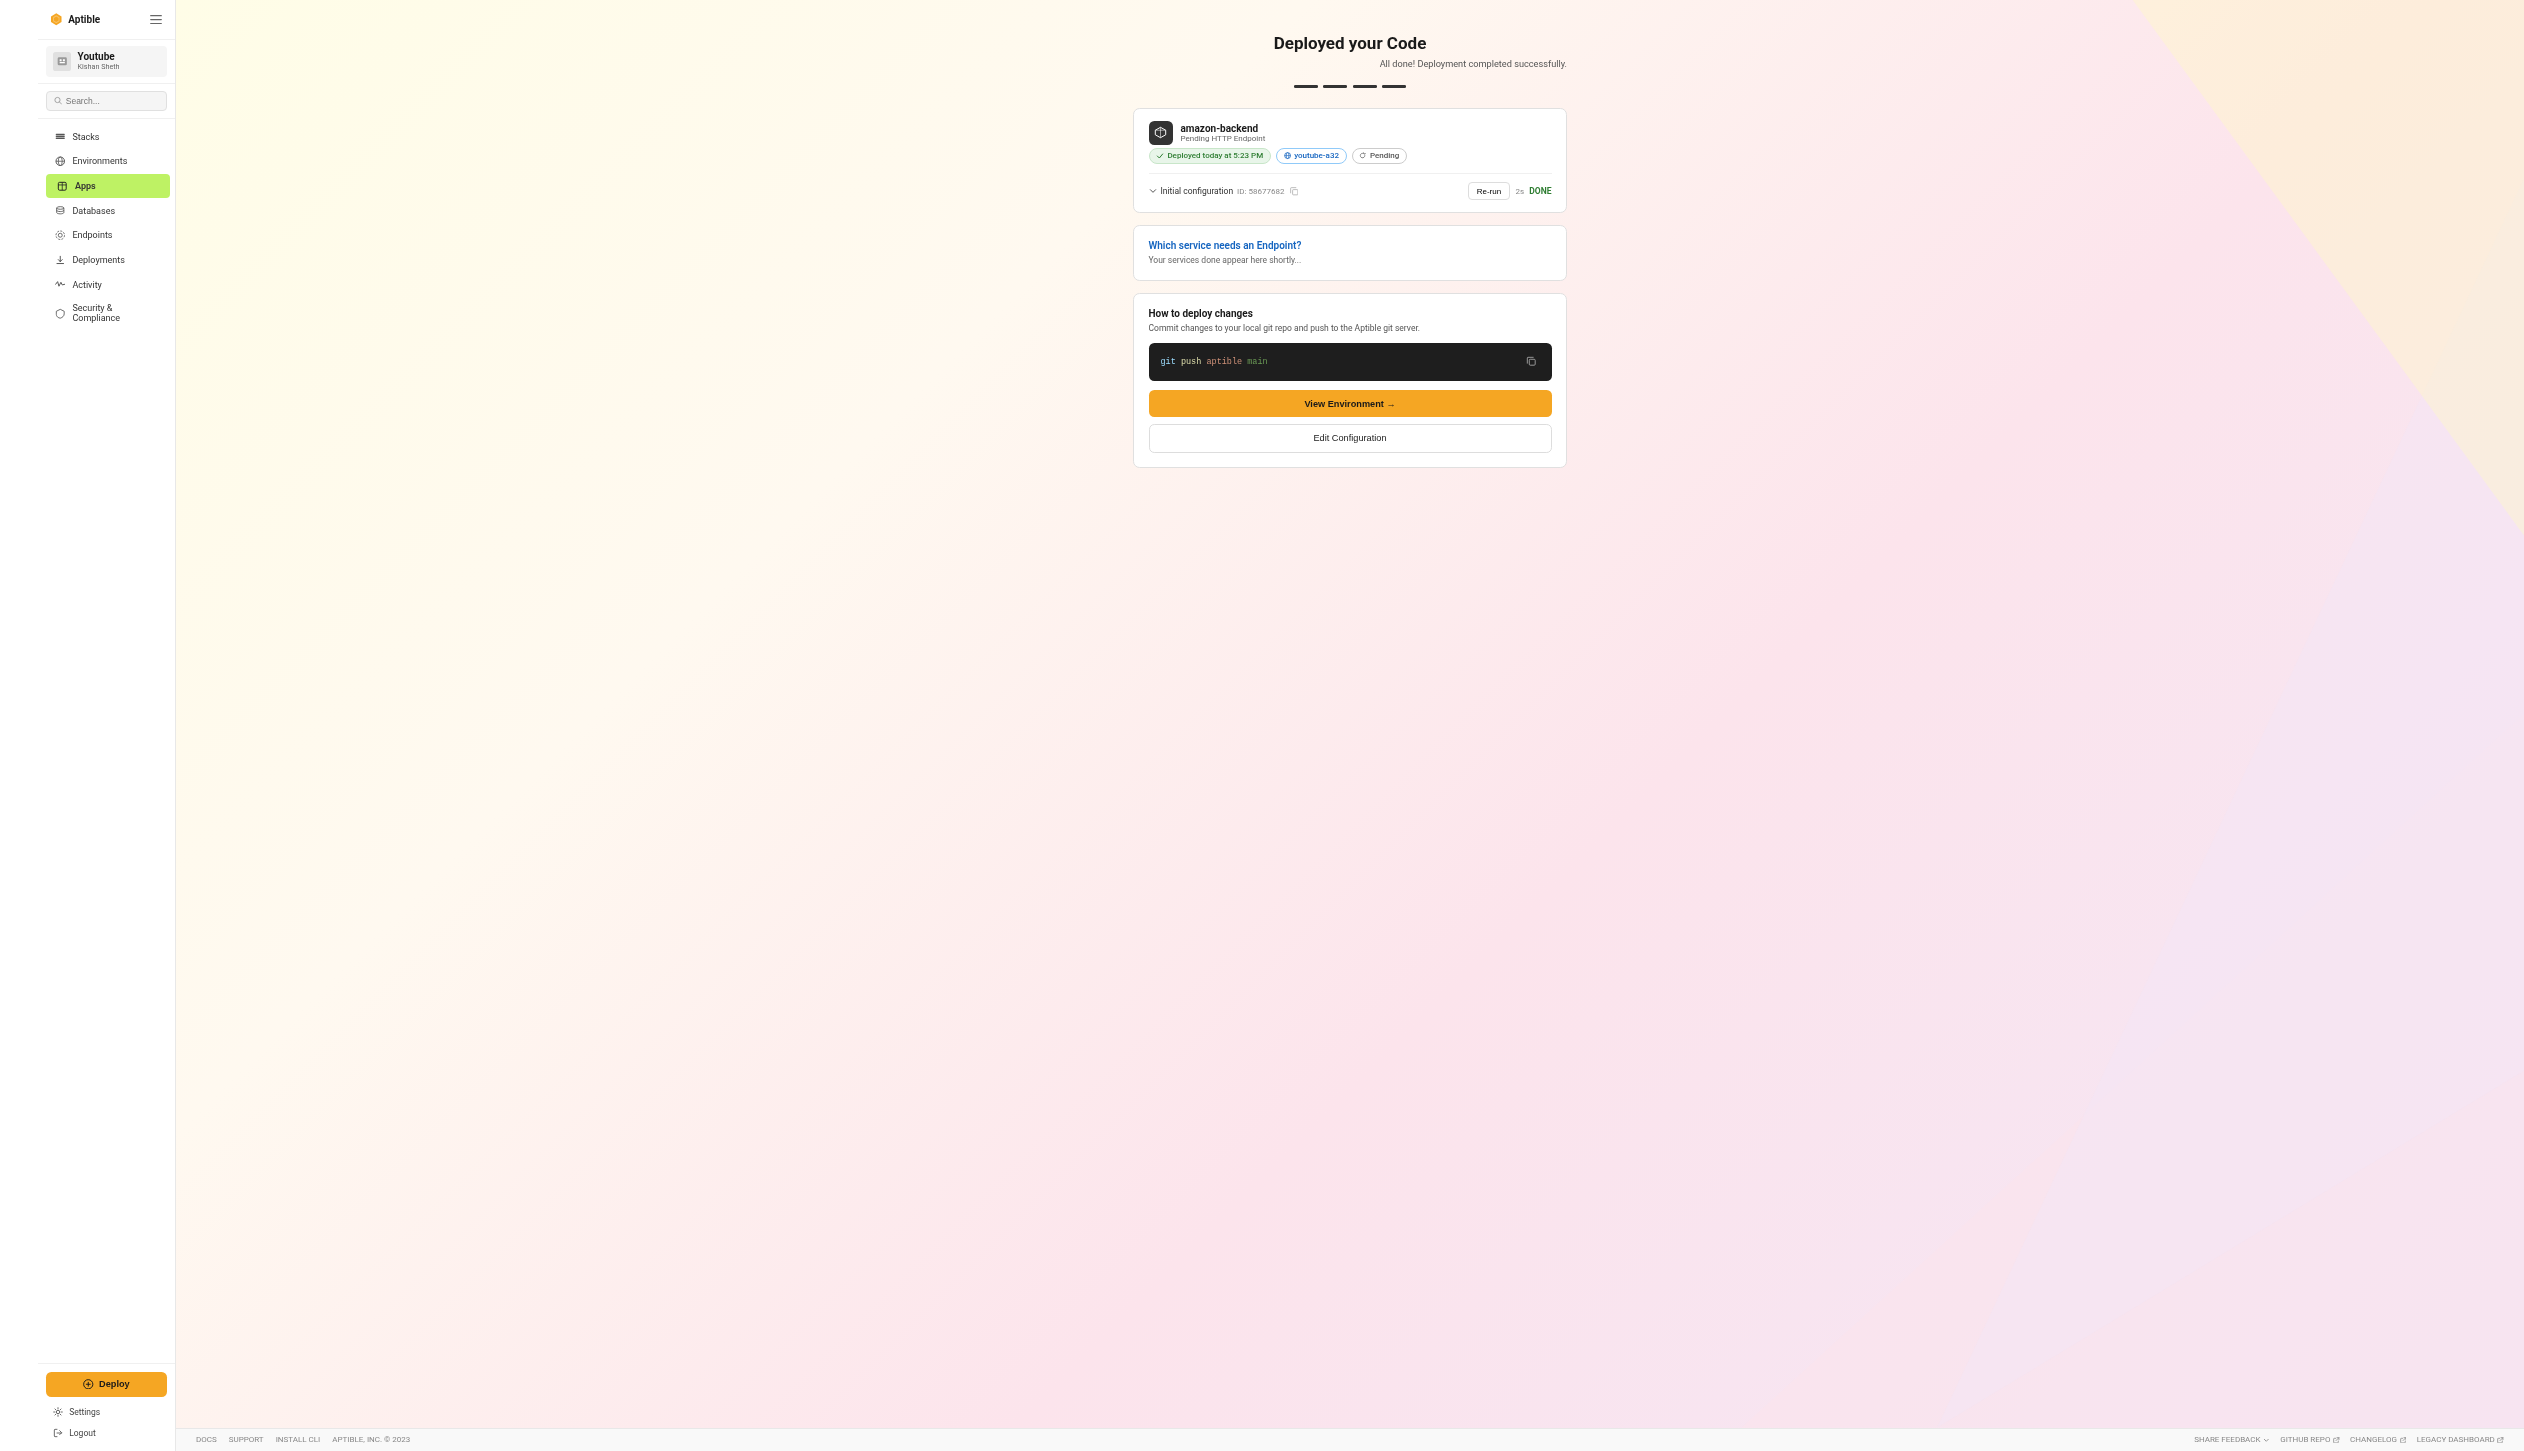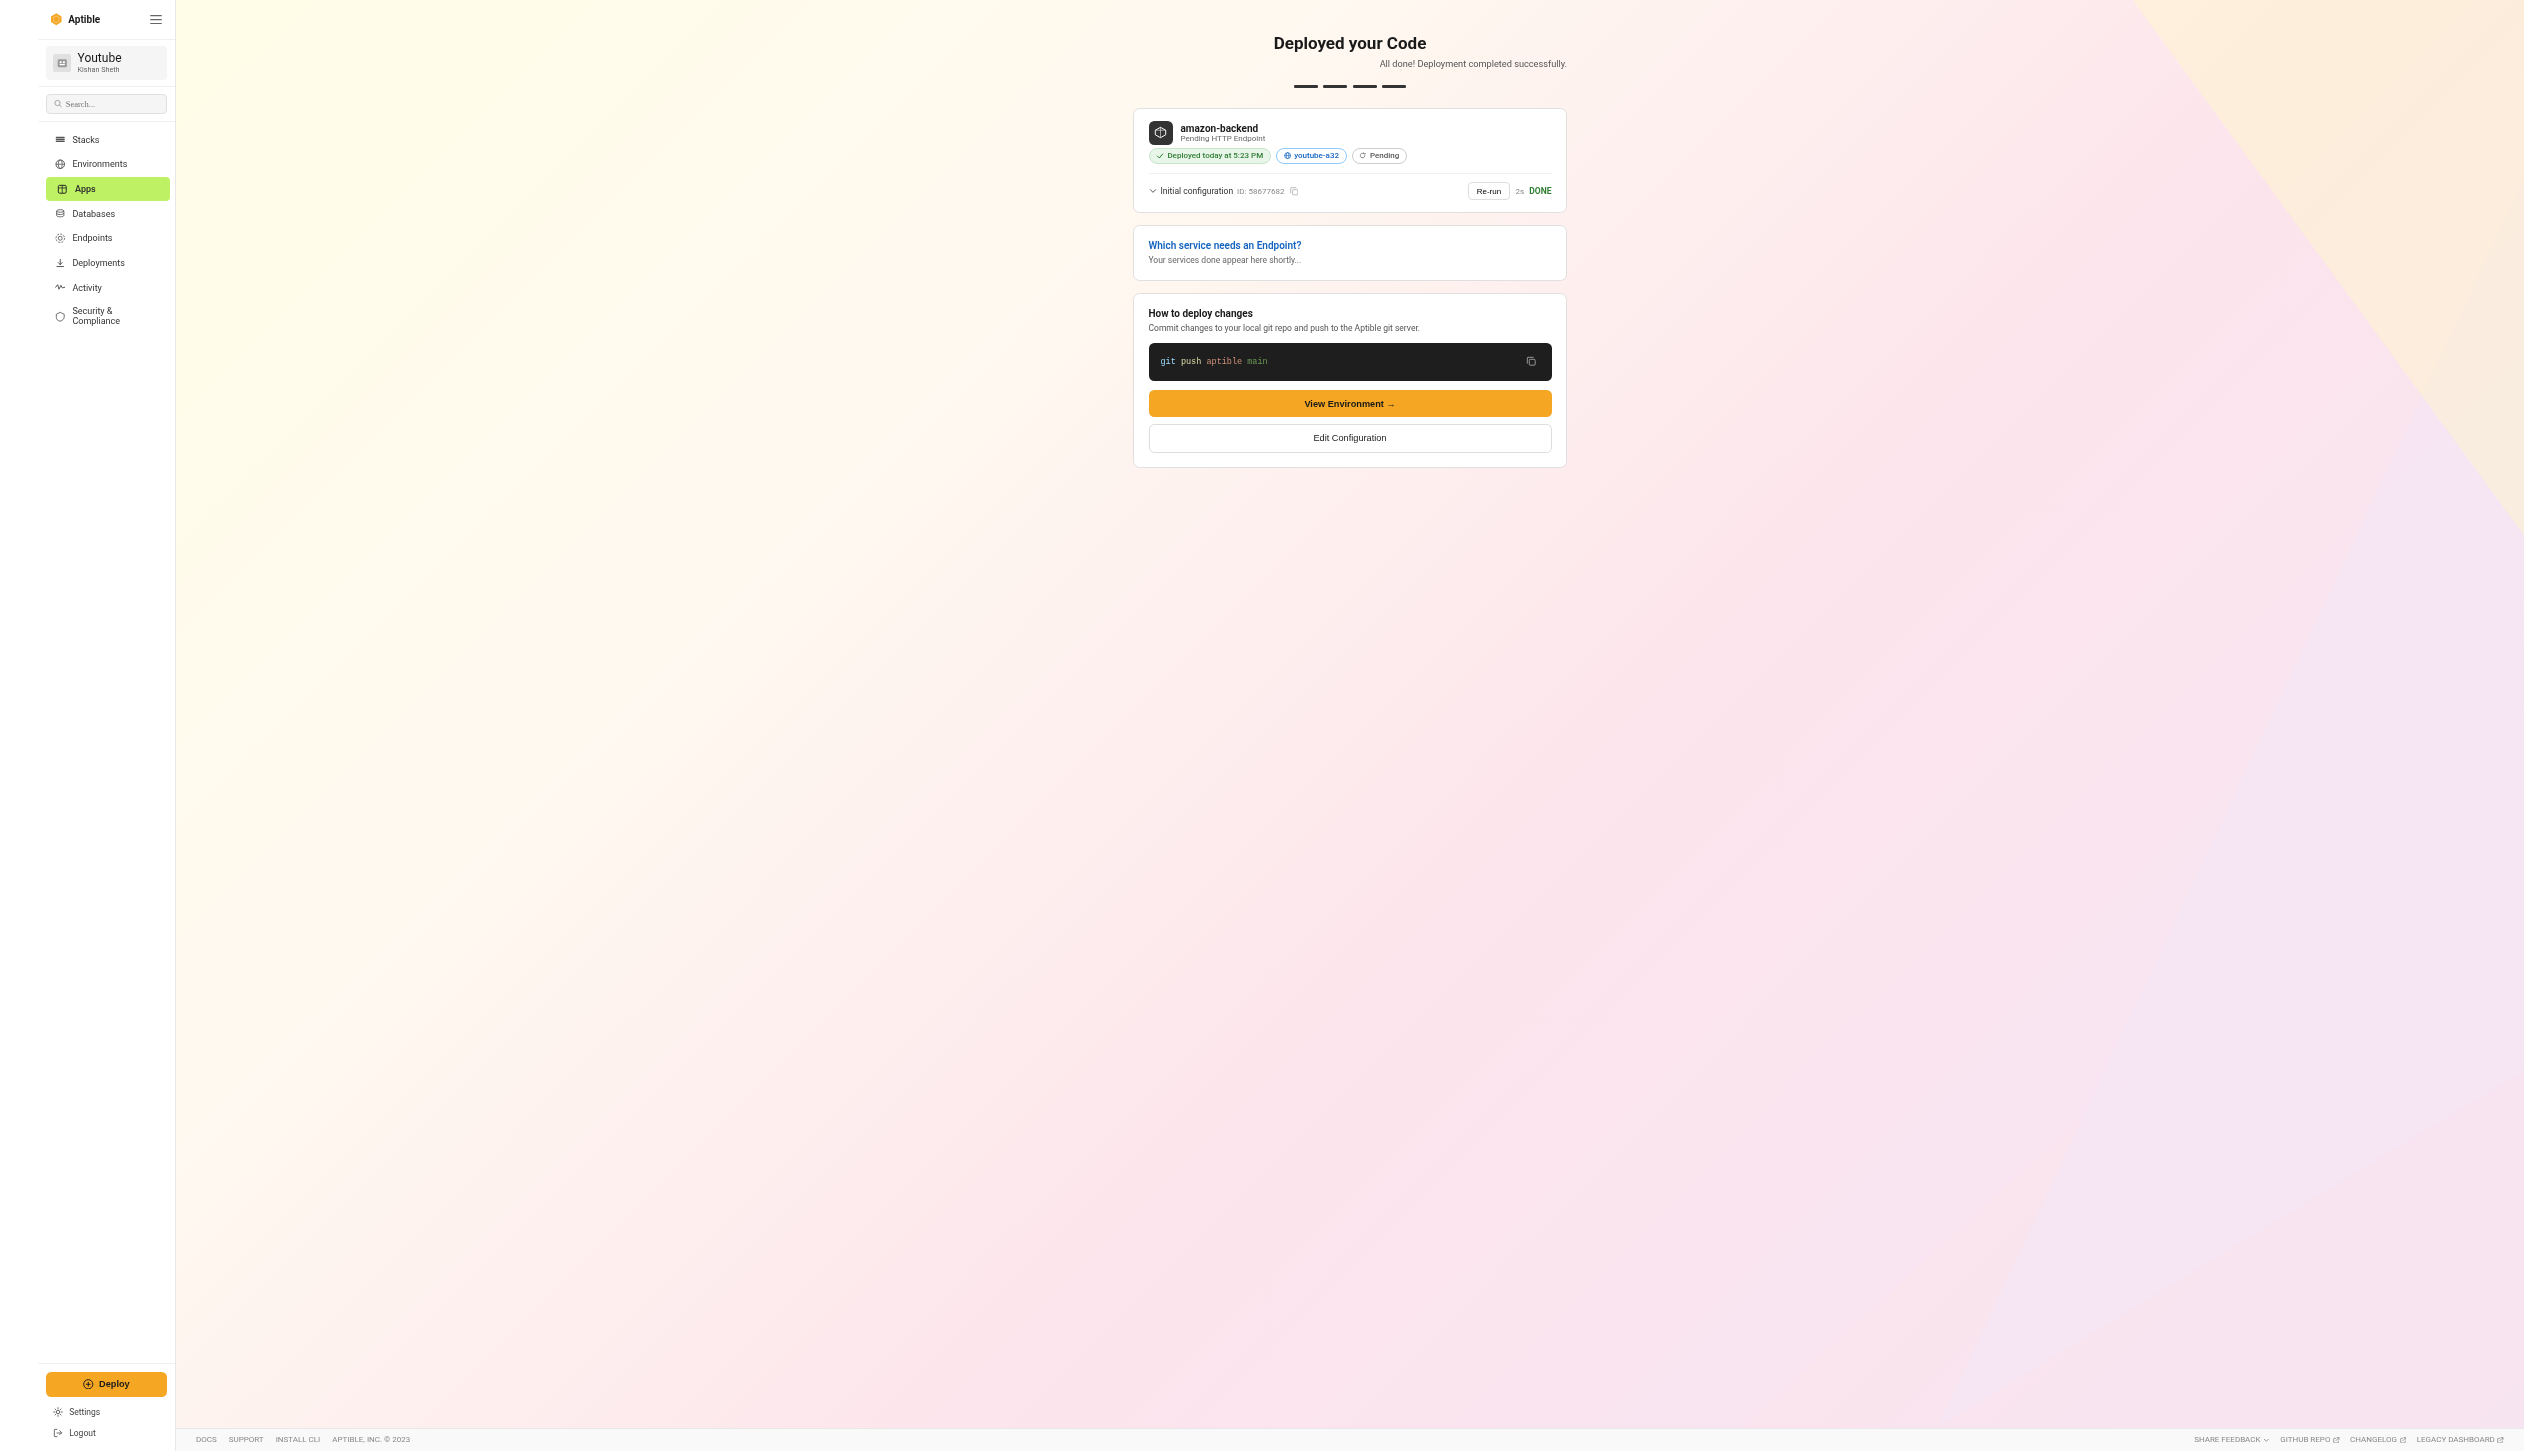--- a/index.html
+++ b/index.html
@@ -11,26 +11,26 @@
     .sidebar { width: 138px; min-width: 138px; background: #fff; border-right: 0.7px solid #e8e8e8; display: flex; flex-direction: column; height: 100vh; position: relative; }
     .sidebar-header { padding: 9.2px 10.5px; display: flex; align-items: center; justify-content: space-between; border-bottom: 0.7px solid #f0f0f0; }
     .logo-area { display: flex; align-items: center; gap: 5.3px; }
     .logo-icon { width: 14.5px; height: 14.5px; }
     .logo-text { font-size: 10px; font-weight: 700; color: #1a1a1a; }
     .hamburger-btn { background: none; border: none; cursor: pointer; padding: 2.6px; color: #666; }
 
     .org-section { padding: 6.6px 8px; border-bottom: 0.7px solid #f0f0f0; }
     .org-box { display: flex; align-items: center; gap: 6.6px; padding: 5.3px 6.6px; border-radius: 4px; background: #f5f5f5; cursor: pointer; }
     .org-icon { width: 18.4px; height: 18.4px; background: #e0e0e0; border-radius: 2.6px; display: flex; align-items: center; justify-content: center; }
-    .org-name { font-weight: 400; font-size: 12px; }
+    .org-name { font-weight: 700; font-size: 10px; }
     .org-user { font-size: 7.2px; color: #666; }
 
     .search-section { padding: 6.6px 8px; border-bottom: 0.7px solid #f0f0f0; }
     .search-input-wrap { display: flex; align-items: center; gap: 4px; background: #f5f5f5; border: 0.7px solid #e0e0e0; border-radius: 4px; padding: 4px 6.6px; }
-    .search-input-wrap input { background: none; border: none; outline: none; font-size: 8.5px; color: #666; width: 100%; font-family: Liberation Serif, serif; }
+    .search-input-wrap input { background: none; border: none; outline: none; font-size: 8.5px; color: #666; width: 100%; }
 
     .nav-section { flex: 1; padding: 5.3px 0; overflow-y: auto; }
     .nav-item { display: flex; align-items: center; gap: 6.6px; padding: 6px 10.5px; cursor: pointer; border-radius: 4px; margin: 0.7px 5.3px; font-size: 9px; color: #333; }
     .nav-item.active { background: #bef264; font-weight: 600; margin-left: 8px; }
     .nav-item-icon { width: 12px; height: 12px; display: flex; align-items: center; justify-content: center; flex-shrink: 0; }
 
     .sidebar-bottom { padding: 8px 8px; border-top: 0.7px solid #f0f0f0; }
     .deploy-btn { width: 100%; background: #f5a623; border: none; border-radius: 5.3px; padding: 7.2px 0; font-size: 9.2px; font-weight: 700; color: #1a1a1a; cursor: pointer; display: flex; align-items: center; justify-content: center; gap: 5.3px; margin-bottom: 5.3px; }
     .bottom-nav-item { display: flex; align-items: center; gap: 6.6px; padding: 5.3px 6.6px; cursor: pointer; border-radius: 4px; font-size: 8.5px; color: #444; }
 

